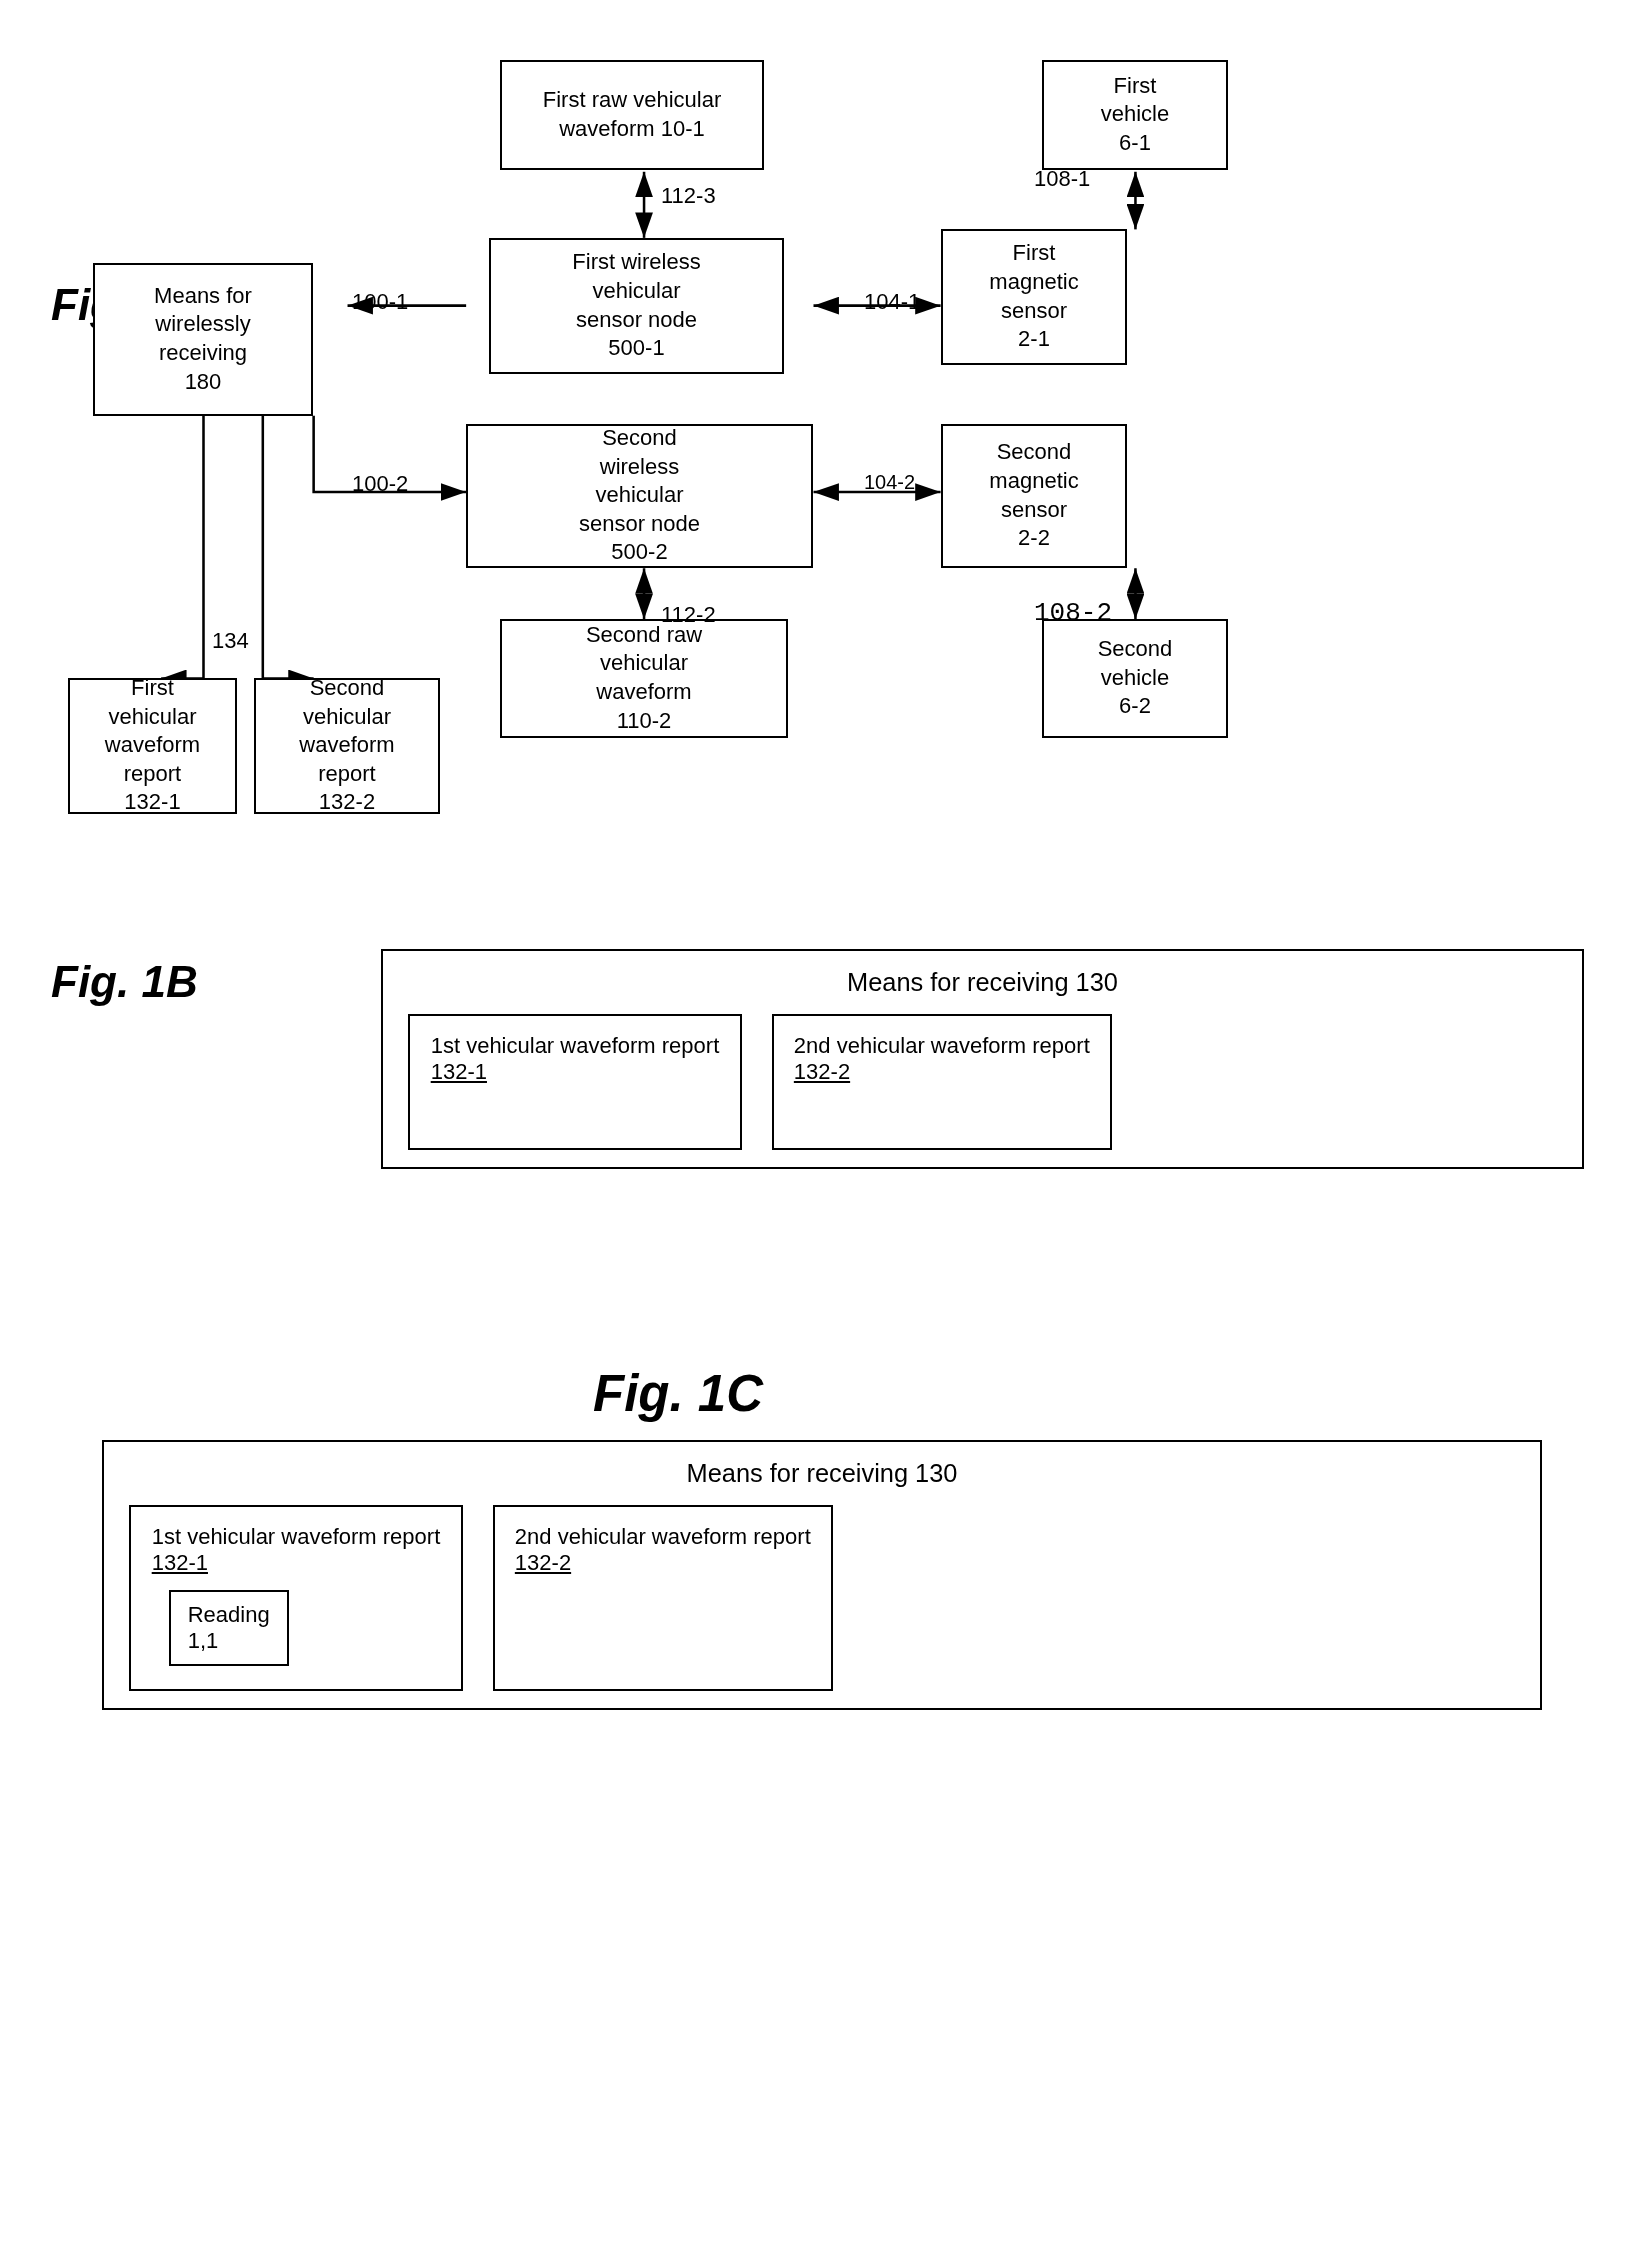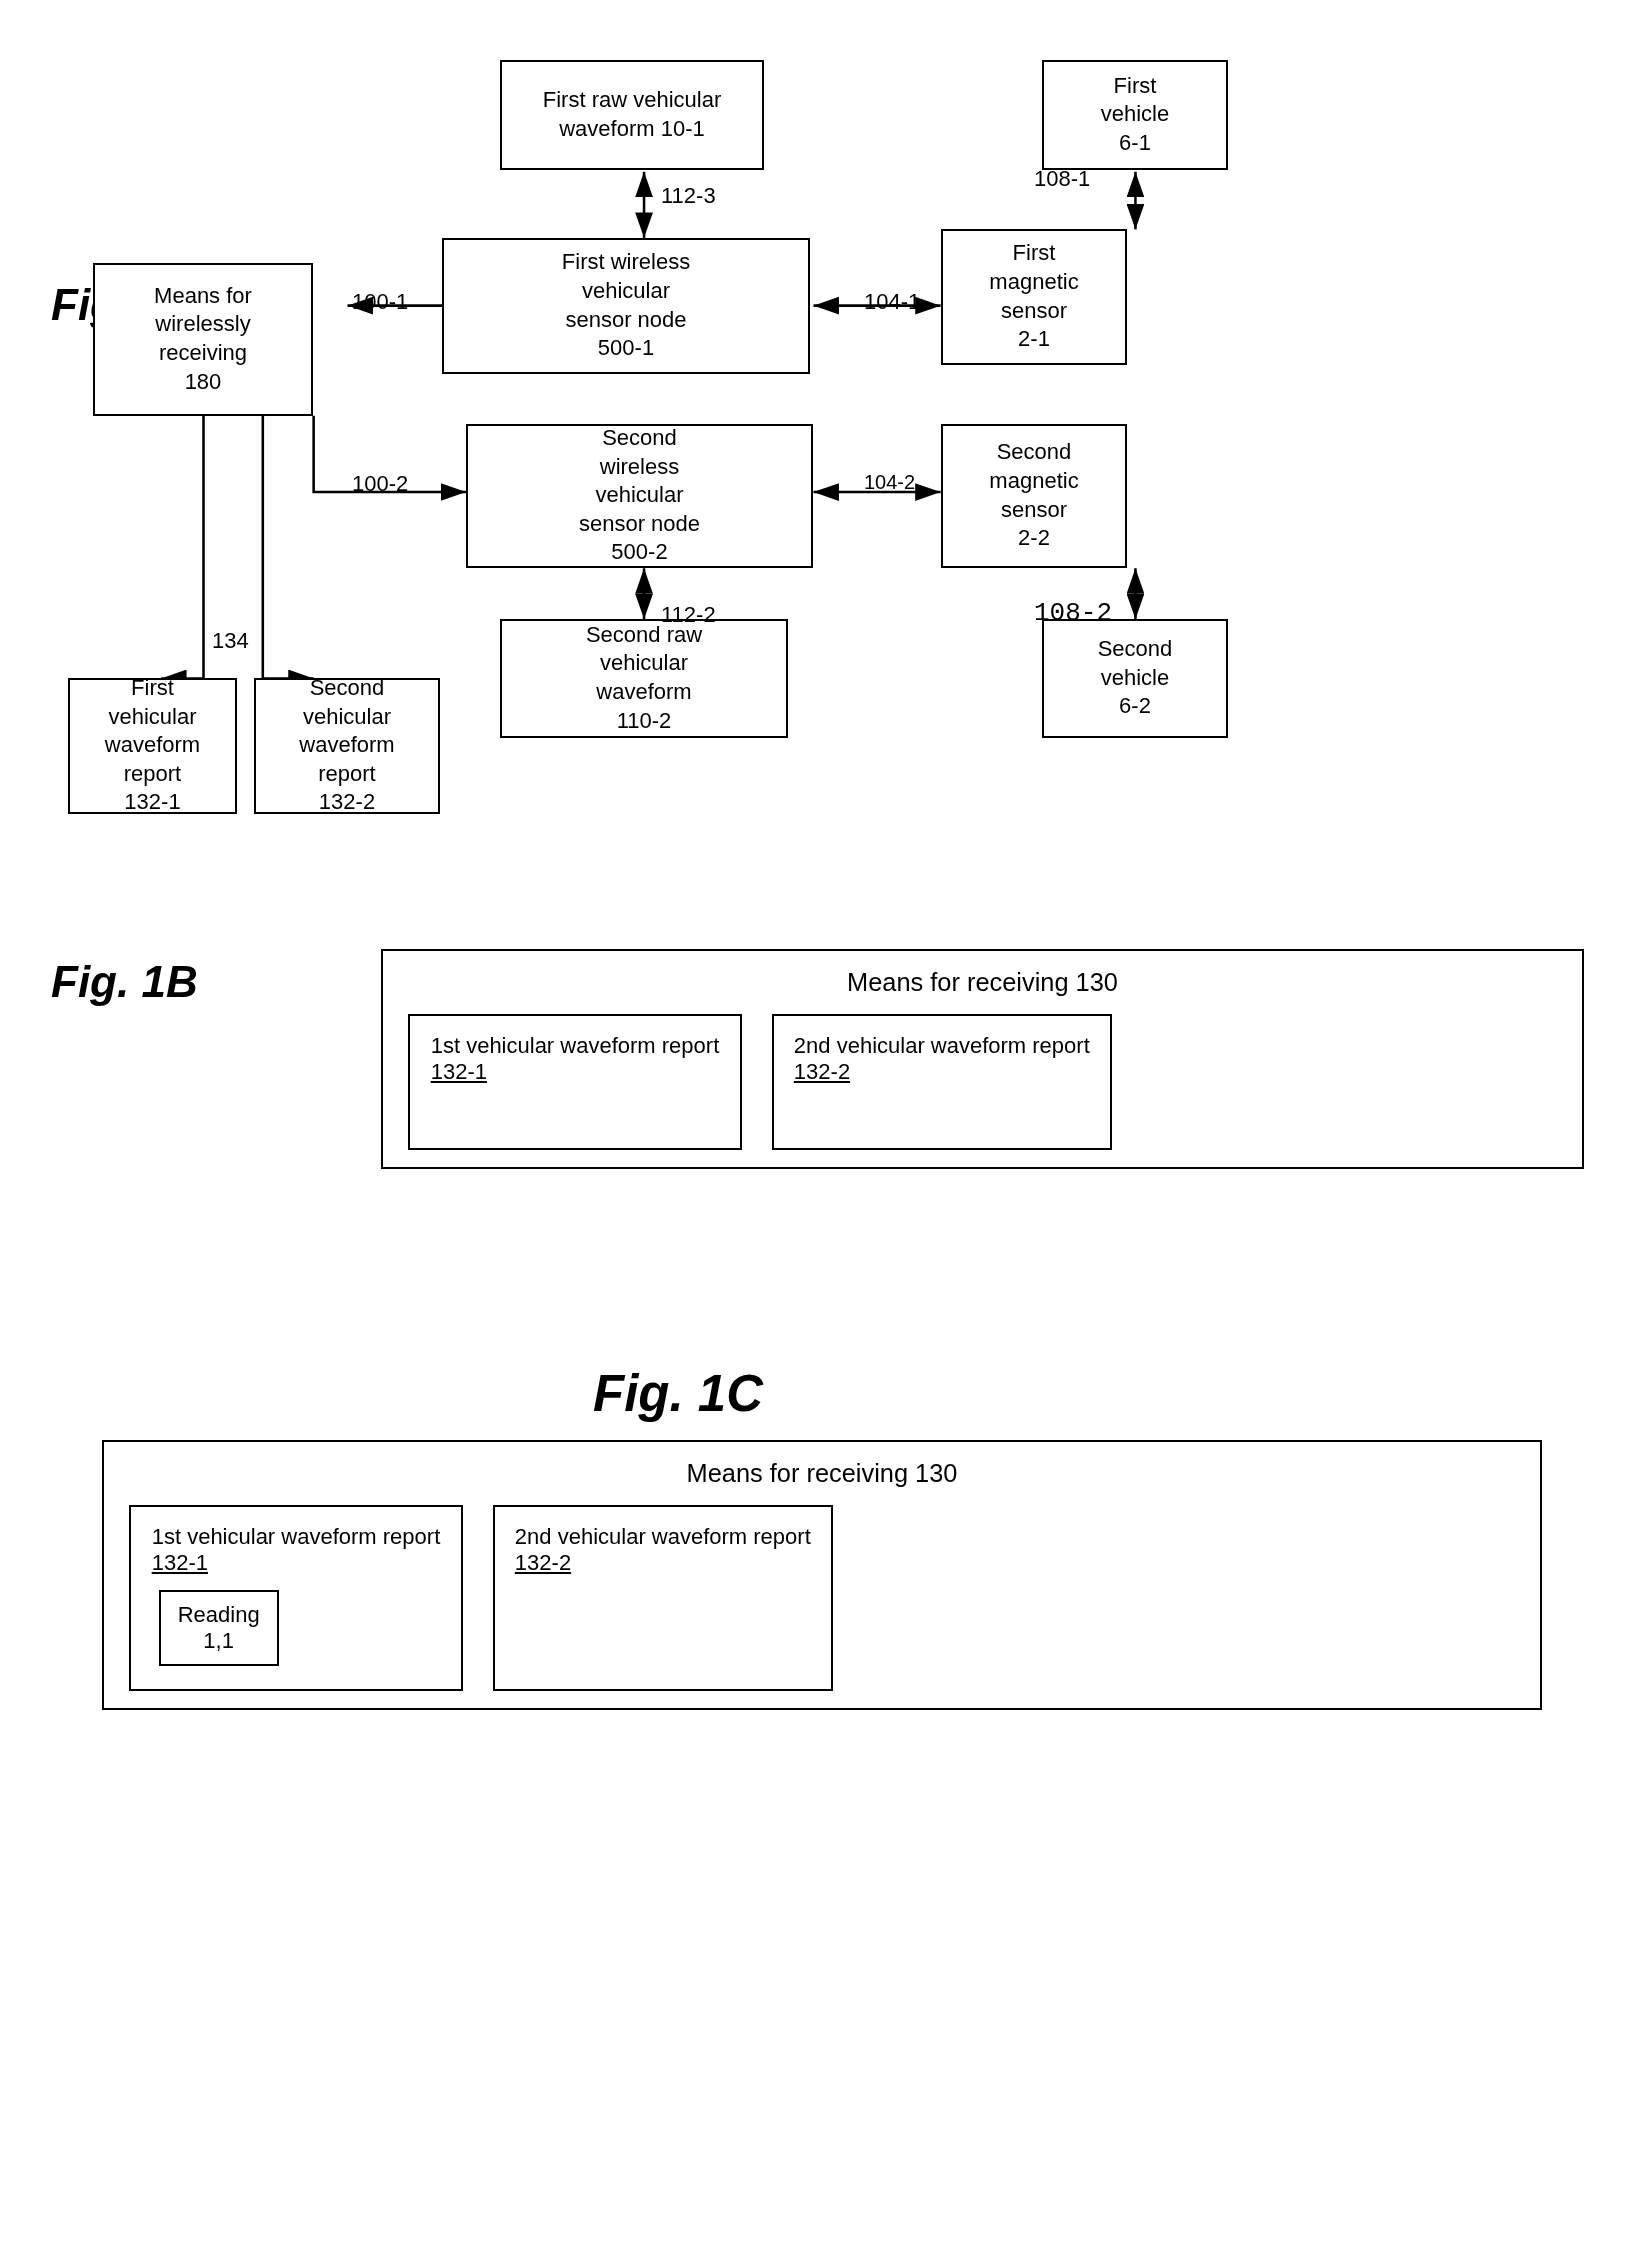--- a/index.html
+++ b/index.html
@@ -90,24 +90,24 @@
 
     .underline {
       text-decoration: underline;
     }
 
     .reading-box {
       border: 2.5px solid #000;
       background: #fff;
       padding: 10.2px 17px;
       font-size: 22px;
-      text-align: center;
+      text-align: left;
       display: inline-block;
       margin-top: 13.6px;
-      margin-left: 7px;
+      margin-left: 17px;
     }
   </style>
 </head>
 <body>
 
 <div class="page">
 
   <div style="position: absolute; top: 280px; left: 51px;">
     <span class="fig-label">Fig. 1A</span>
   </div>
@@ -156,21 +156,21 @@
       <span style="white-space: pre-line;">First raw vehicular
 waveform 10-1</span>
     </div>
 
     <div class="box" style="left: 991px; top: 17px; width: 186px; height: 110px;">
       <span style="white-space: pre-line;">First
 vehicle
 6-1</span>
     </div>
 
-    <div class="box" style="left: 391px; top: 195px; width: 368px; height: 136px;">
+    <div class="box" style="left: 438px; top: 195px; width: 295px; height: 136px;">
       <span style="white-space: pre-line;">First wireless
 vehicular
 sensor node
 500-1</span>
     </div>
 
     <div class="box" style="left: 890px; top: 186px; width: 186px; height: 136px;">
       <span style="white-space: pre-line;">First
 magnetic
 sensor

